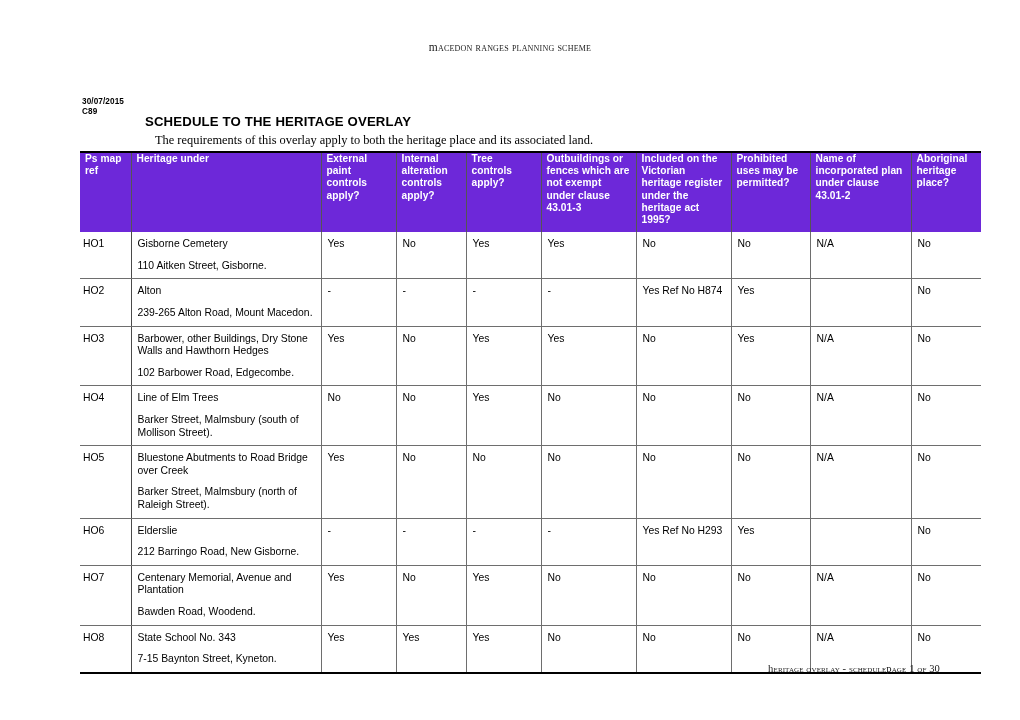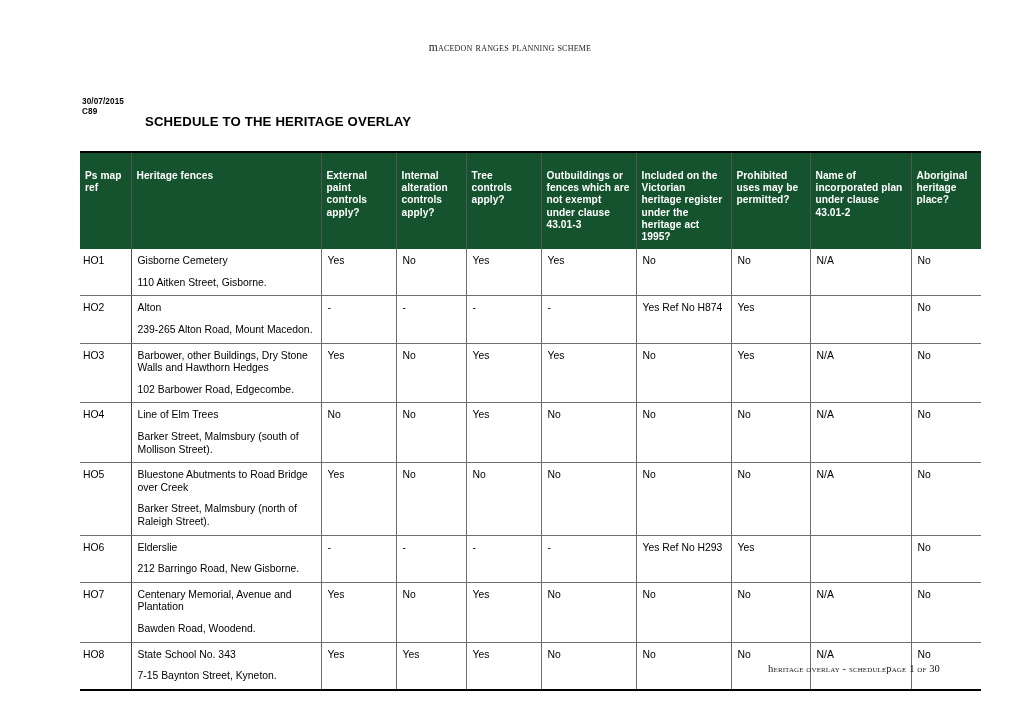--- a/index.html
+++ b/index.html
@@ -97,28 +97,28 @@
   table.ho col.c2 { width: 75px; }
   table.ho col.c3 { width: 70px; }
   table.ho col.c4 { width: 75px; }
   table.ho col.c5 { width: 95px; }
   table.ho col.c6 { width: 95px; }
   table.ho col.c7 { width: 79px; }
   table.ho col.c8 { width: 101px; }
   table.ho col.c9 { width: 70px; }
 
   table.ho thead th {
-    background: #14532d;
+    background: #6d28d9;
     color: #ffffff;
     font-size: 10.2px;
     font-weight: bold;
     line-height: 12.2px;
     text-align: left;
     vertical-align: top;
-    padding: 17px 5px 6px 5px;
+    padding: 0 5px 6px 5px;
     border-right: 1px solid #555;
     height: 75px;
     box-sizing: border-box;
     letter-spacing: 0.05px;
   }
   table.ho thead th:last-child { border-right: none; }
 
   table.ho tbody td {
     font-size: 10.4px;
     line-height: 12.6px;
@@ -167,39 +167,40 @@
   <div class="doc-header">Macedon Ranges Planning Scheme</div>
 
   <div class="title-block">
     <div class="amend-stamp">
       <span>30/07/2015</span>
       <span>C89</span>
     </div>
     <div class="doc-title">SCHEDULE TO THE HERITAGE OVERLAY</div>
   </div>
 
+  <div class="intro">The requirements of this overlay apply to both the heritage place and its associated land.</div>
 
   <div class="tbl-wrap">
     <table class="ho">
       <colgroup>
         <col class="c0">
           <col class="c1">
           <col class="c2">
           <col class="c3">
           <col class="c4">
         <col class="c5">
           <col class="c6">
           <col class="c7">
           <col class="c8">
           <col class="c9">
       </colgroup>
       <thead>
         <tr>
           <th>Ps map ref</th>
-          <th>Heritage fences</th>
+          <th>Heritage under</th>
           <th>External paint controls apply?</th>
           <th>Internal alteration controls apply?</th>
           <th>Tree controls apply?</th>
           <th>Outbuildings or fences which are not exempt under clause 43.01-3</th>
           <th>Included on the Victorian heritage register under the heritage act 1995?</th>
           <th>Prohibited uses may be permitted?</th>
           <th>Name of incorporated plan under clause 43.01-2</th>
           <th>Aboriginal heritage place?</th>
         </tr>
       </thead>

